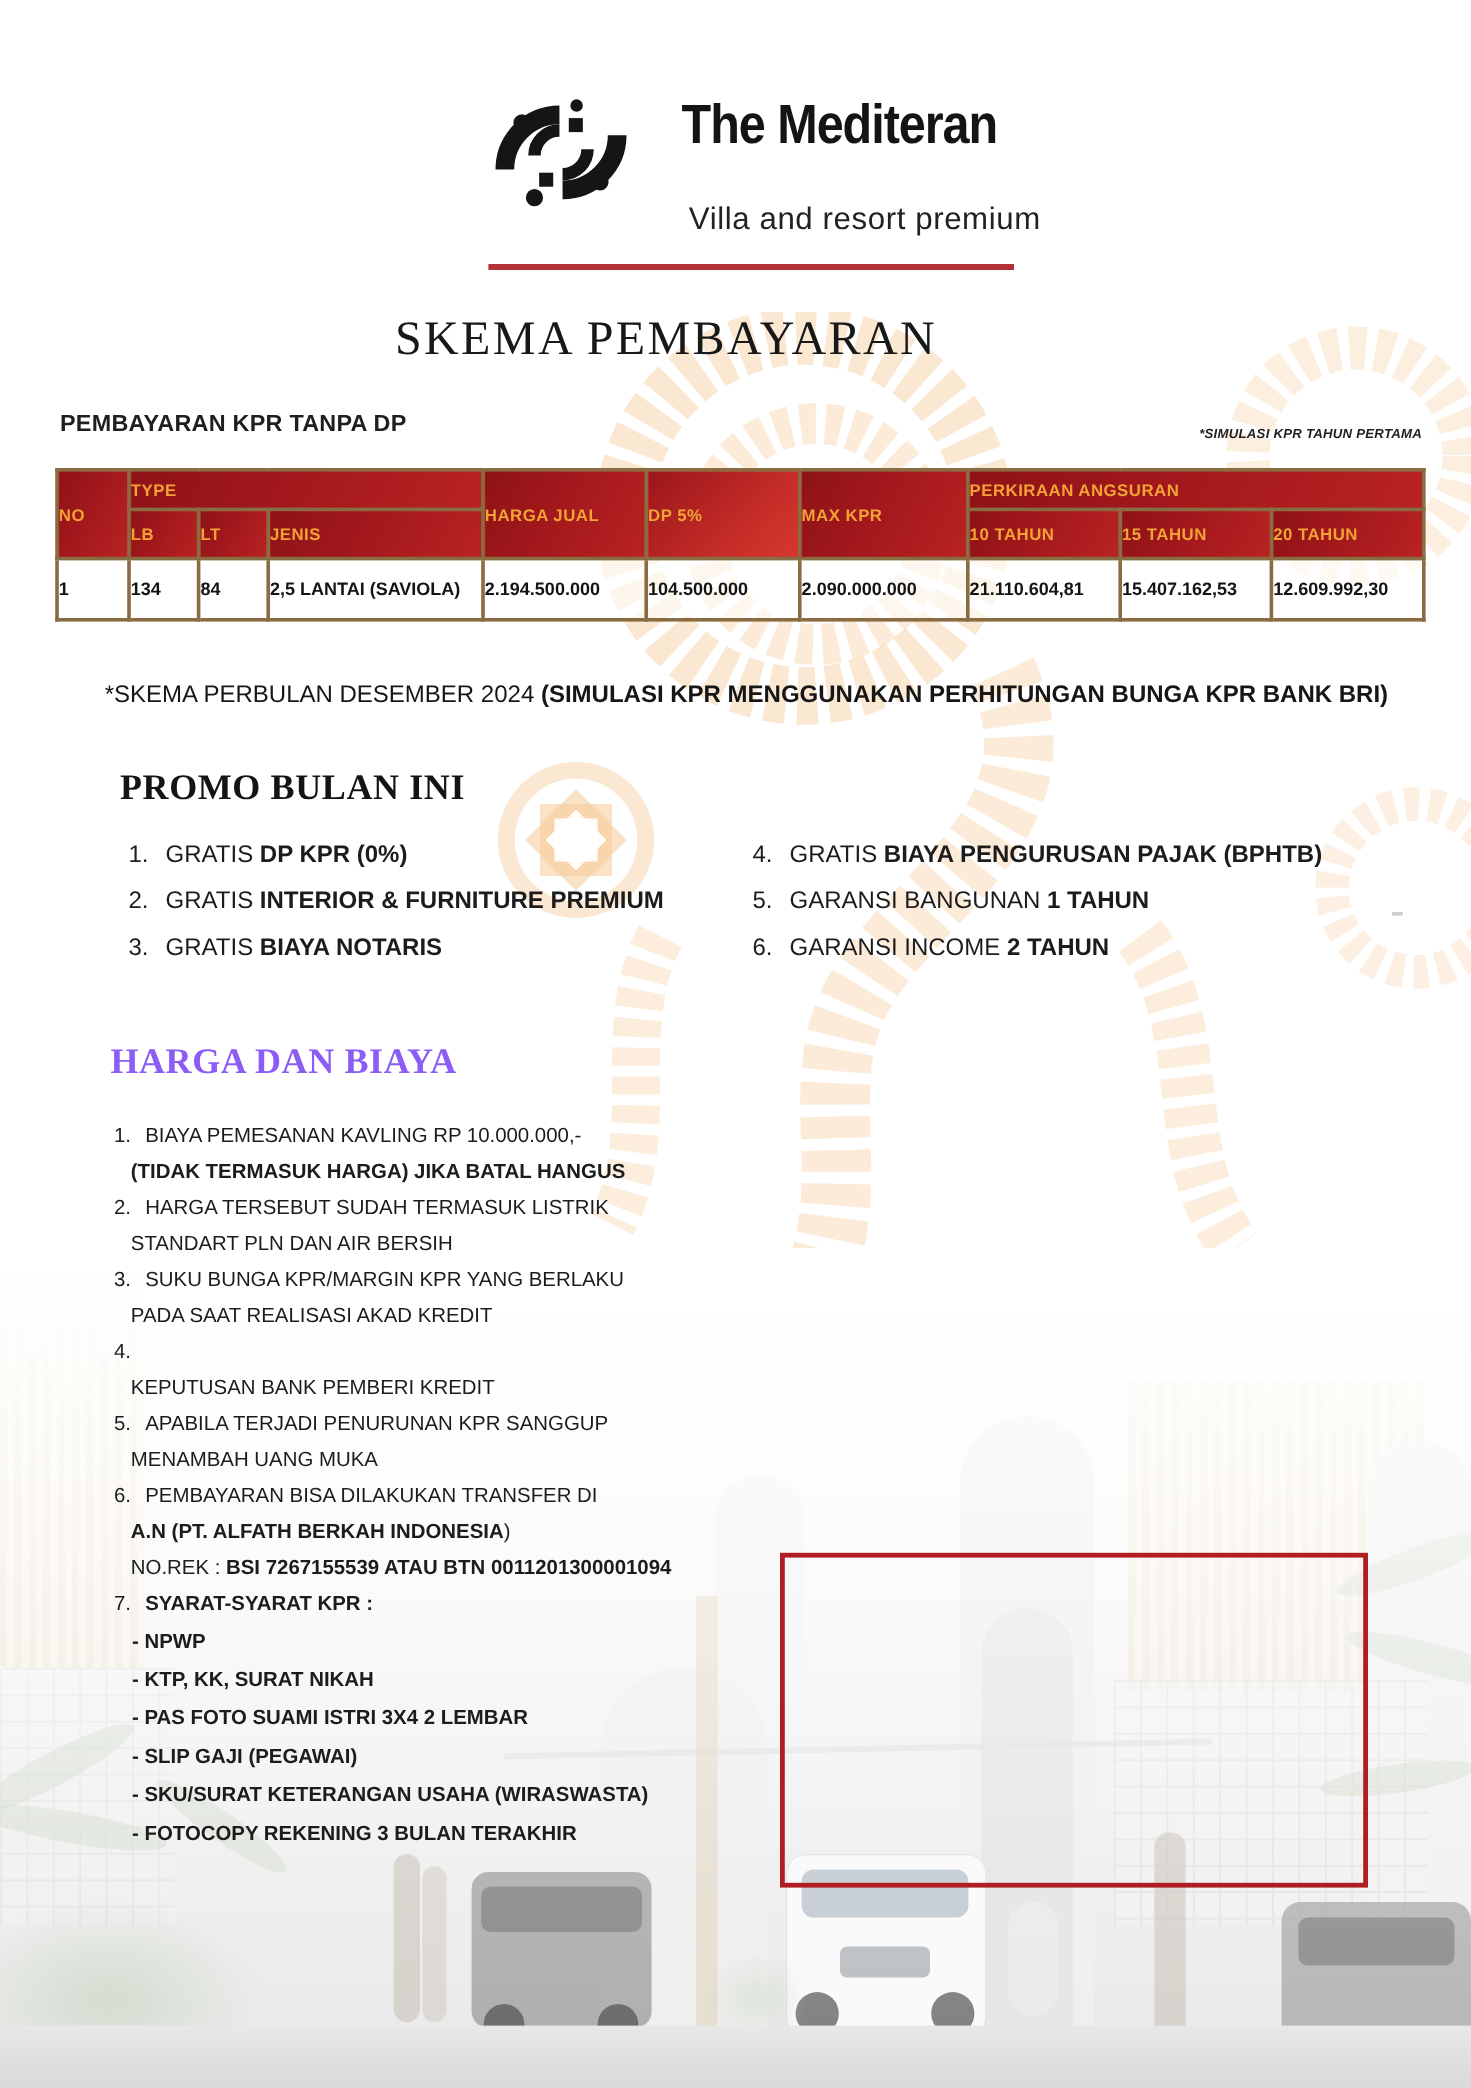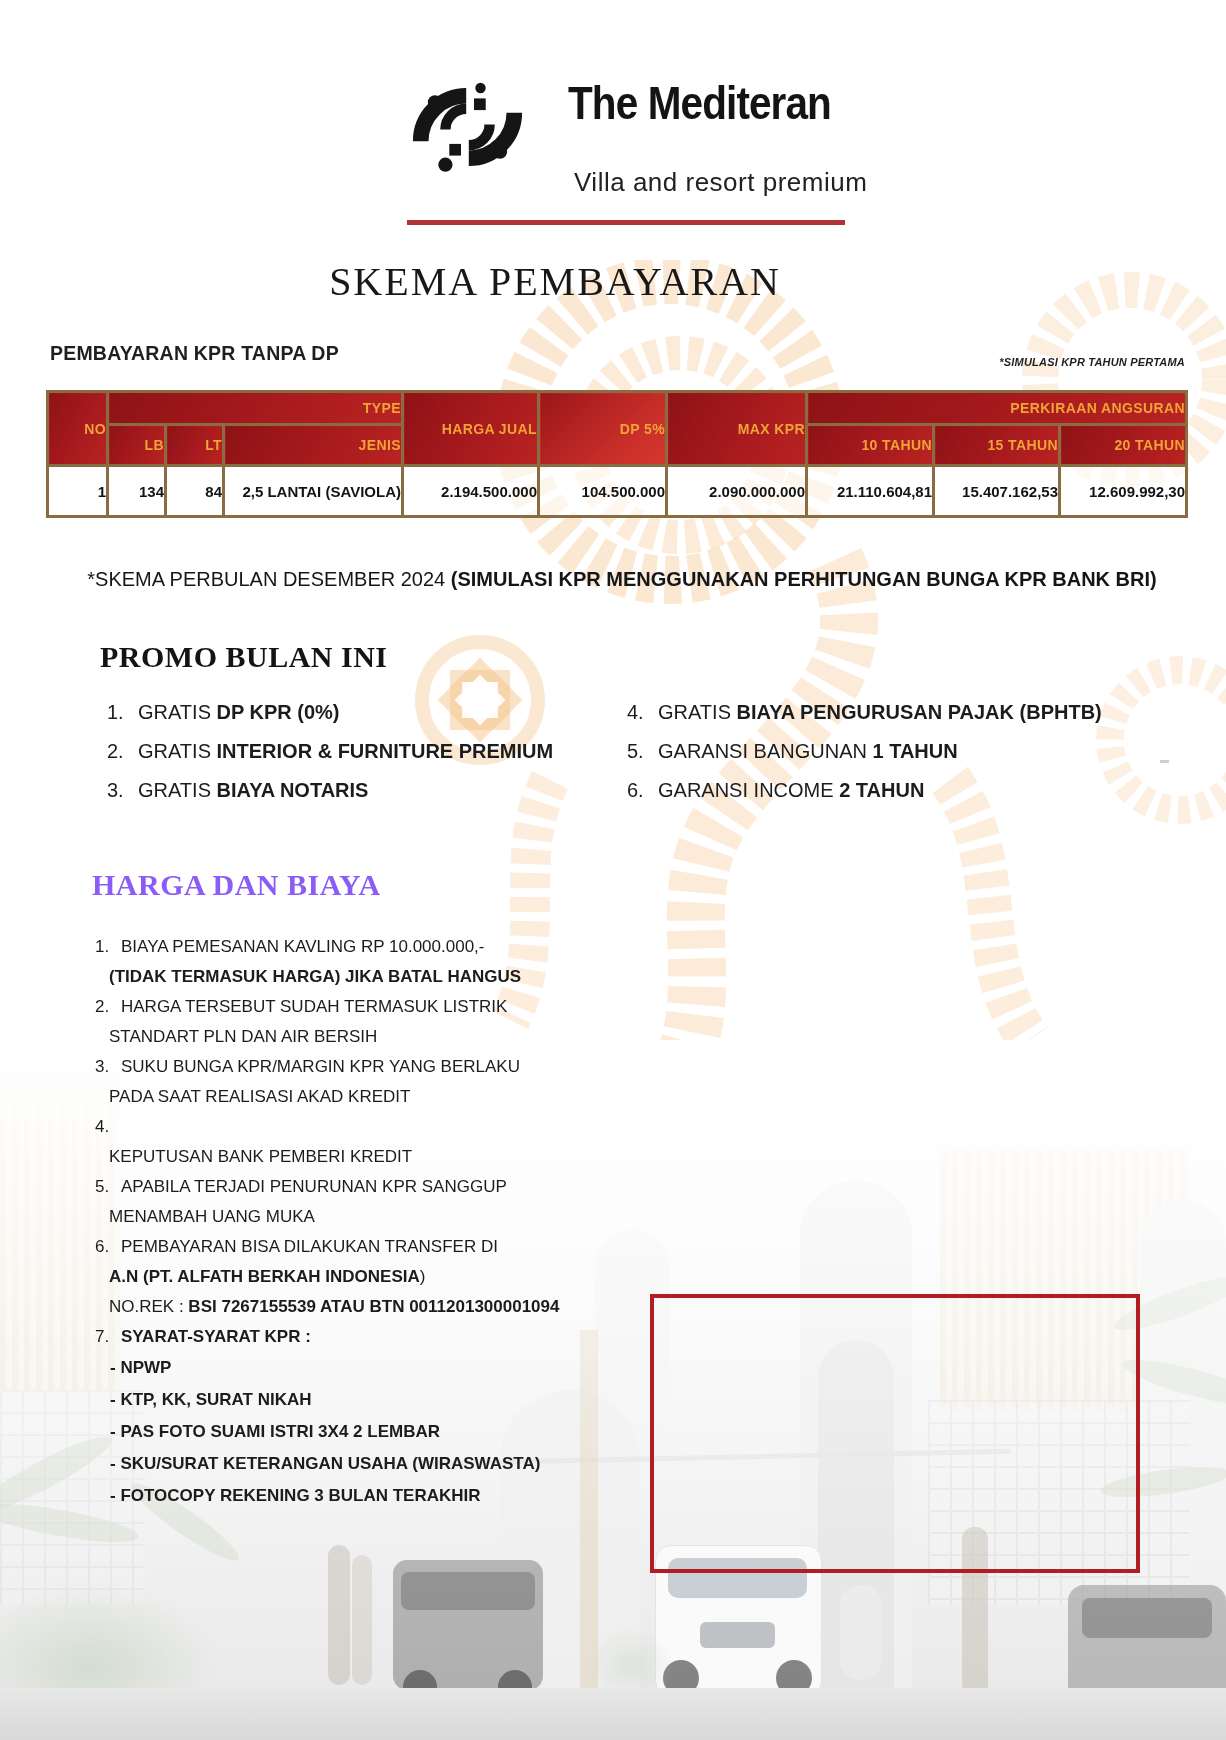--- a/index.html
+++ b/index.html
@@ -17,21 +17,21 @@
   .doc-title{left:555px;top:258px;transform:translateX(-50%);
              font-family:"Liberation Serif",serif;font-size:40px;letter-spacing:2px;
              color:#181818;white-space:nowrap;}
 
   .section-label{left:50px;top:342px;font-size:19.5px;font-weight:700;letter-spacing:.2px;}
   .note-right{top:356px;right:41px;font-size:11px;font-weight:700;font-style:italic;letter-spacing:.2px;}
 
   
   .kpr-table{position:absolute;left:46px;top:390px;border-collapse:collapse;table-layout:fixed;
              width:1139px;}
-  .kpr-table th,.kpr-table td{border:3px solid #8a6c42;padding:0;text-align:right;vertical-align:middle;}
+  .kpr-table th,.kpr-table td{border:3px solid #8a6c42;padding:0;text-align:left;vertical-align:middle;}
   .kpr-table th{background:linear-gradient(118deg,#8e1316 0%,#a3181c 45%,#b92322 100%);
                 color:#f1a335;font-size:14px;font-weight:700;letter-spacing:.4px;}
   .kpr-table th.bright{background:linear-gradient(135deg,#9c161b 0%,#c92f29 70%,#d4372e 100%);}
   .kpr-table tr.hr1 th{height:30px;}
   .kpr-table tr.hr2 th{height:38px;}
   .kpr-table tr.body td{height:48px;font-size:15px;font-weight:700;color:#141414;
                         background:rgba(255,255,255,.6);}
 
   
   .footnote{left:622px;top:568px;transform:translateX(-50%);font-size:20px;white-space:nowrap;color:#161616;}
@@ -342,20 +342,23 @@
         <div class="hline sub">
           <span class="txt"><span class="b">- NPWP</span></span>
         </div>
         <div class="hline sub">
           <span class="txt"><span class="b">- KTP, KK, SURAT NIKAH</span></span>
         </div>
         <div class="hline sub">
           <span class="txt"><span class="b">- PAS FOTO SUAMI ISTRI 3X4 2 LEMBAR</span></span>
         </div>
         <div class="hline sub">
+          <span class="txt"><span class="b">- SLIP GAJI (PEGAWAI)</span></span>
+        </div>
+        <div class="hline sub">
           <span class="txt"><span class="b">- SKU/SURAT KETERANGAN USAHA (WIRASWASTA)</span></span>
         </div>
         <div class="hline sub">
           <span class="txt"><span class="b">- FOTOCOPY REKENING 3 BULAN TERAKHIR</span></span>
         </div>
       </div>
 
   </div>
 </div>
 

